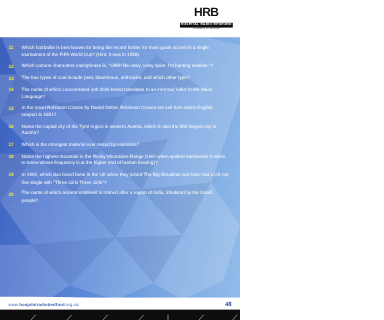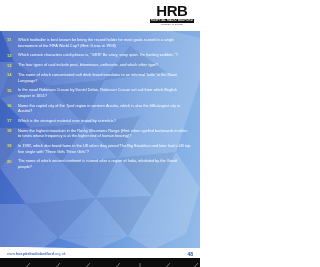--- a/index.html
+++ b/index.html
@@ -18,21 +18,21 @@
   }
   .header-curve {
     position:absolute; top:0; left:0; width:200px; height:31px;
   }
   .logo {
     position:absolute; right:6px; top:3px;
     text-align:center; z-index:8;
   }
   .logo-main {
     font-family:"Liberation Sans", sans-serif;
-    font-weight:bold; font-size:15px; line-height:15px;
+    font-weight:bold; font-size:10px; line-height:15px;
     letter-spacing:-0.5px; color:#111111;
   }
   .logo-sub {
     font-size:2.7px; font-weight:bold; letter-spacing:0.25px;
     color:#111111; background:#111111; color:#ffffff;
     line-height:4px; padding:0 1px; margin-top:0.5px;
   }
   .logo-sub2 {
     font-size:2px; letter-spacing:0.2px; color:#333333;
     line-height:3px; margin-top:0.5px;

